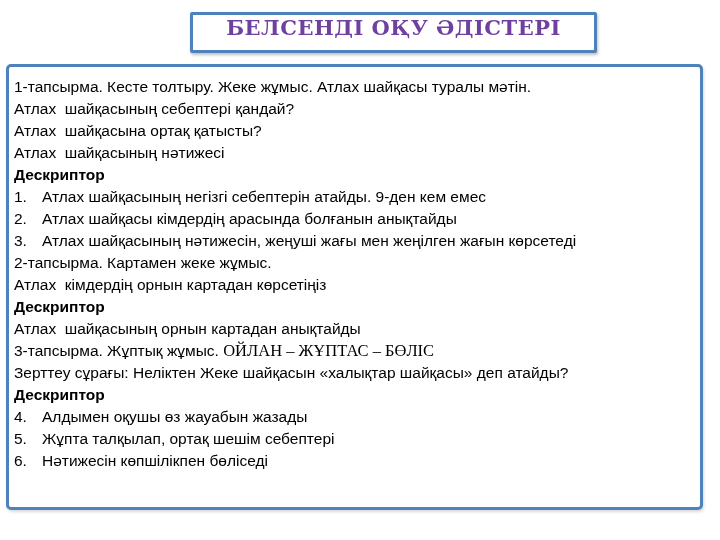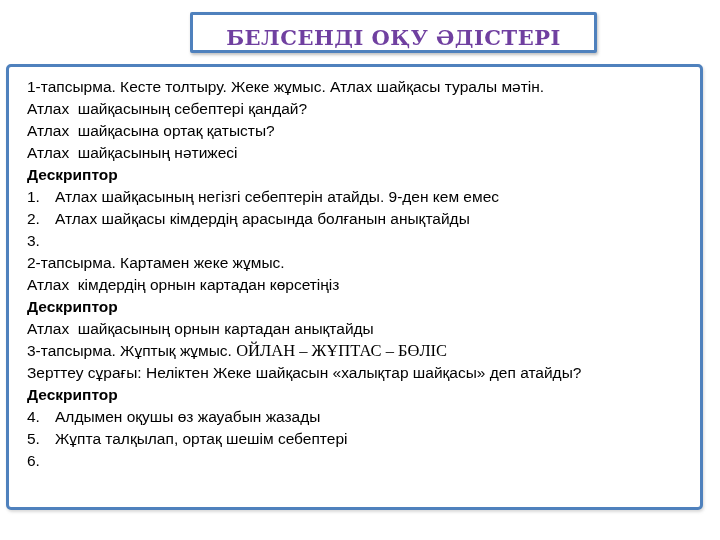--- a/index.html
+++ b/index.html
@@ -19,21 +19,21 @@
     position: absolute;
     left: 190px;
     top: 12px;
     width: 401px;
     height: 35px;
     border: 3px solid #4f81bd;
     border-radius: 2px;
     background: #ffffff;
     box-shadow: 1px 2px 3px rgba(130,130,130,0.5);
     display: flex;
-    align-items: flex-end;
+    align-items: flex-start;
     justify-content: center;
   }
   .title-text {
     font-family: "DejaVu Serif", "Liberation Serif", serif;
     font-weight: bold;
     font-size: 21px;
     letter-spacing: 0.5px;
     color: #7040a0;
     white-space: pre;
   }
@@ -50,21 +50,20 @@
     padding: 9px 4px 0 5px;
     box-sizing: content-box;
     color: #000000;
   }
   .line {
     height: 22px;
     line-height: 22px;
     font-size: 15.5px;
     white-space: pre;
     overflow: hidden;
-    margin-left: 13px;
   }
   .line.bold {
     font-weight: bold;
   }
   .line.numbered {
     display: flex;
   }
   .line .num {
     display: inline-block;
     width: 28px;
@@ -94,20 +93,21 @@
     <div class="line numbered">
       <span class="num">1.</span>
       <span>Атлах шайқасының негізгі себептерін атайды. 9-ден кем емес</span>
     </div>
     <div class="line numbered">
       <span class="num">2.</span>
       <span>Атлах шайқасы кімдердің арасында болғанын анықтайды</span>
     </div>
     <div class="line numbered">
       <span class="num">3.</span>
+      <span>Атлах шайқасының нәтижесін, жеңуші жағы мен жеңілген жағын көрсетеді</span>
     </div>
 
     <div class="line">2-тапсырма. Картамен жеке жұмыс.</div>
     <div class="line">Атлах  кімдердің орнын картадан көрсетіңіз</div>
     <div class="line bold">Дескриптор</div>
     <div class="line">Атлах  шайқасының орнын картадан анықтайды</div>
 
     <div class="line"><span>3-тапсырма. Жұптық жұмыс. </span><span class="caps">ОЙЛАН – ЖҰПТАС – БӨЛІС</span></div>
 
     <div class="line">Зерттеу сұрағы: Неліктен Жеке шайқасын «халықтар шайқасы» деп атайды?</div>
@@ -116,16 +116,17 @@
     <div class="line numbered">
       <span class="num">4.</span>
       <span>Алдымен оқушы өз жауабын жазады</span>
     </div>
     <div class="line numbered">
       <span class="num">5.</span>
       <span>Жұпта талқылап, ортақ шешім себептері</span>
     </div>
     <div class="line numbered">
       <span class="num">6.</span>
+      <span>Нәтижесін көпшілікпен бөліседі</span>
     </div>
   </div>
 
 </div>
 
 </body></html>

